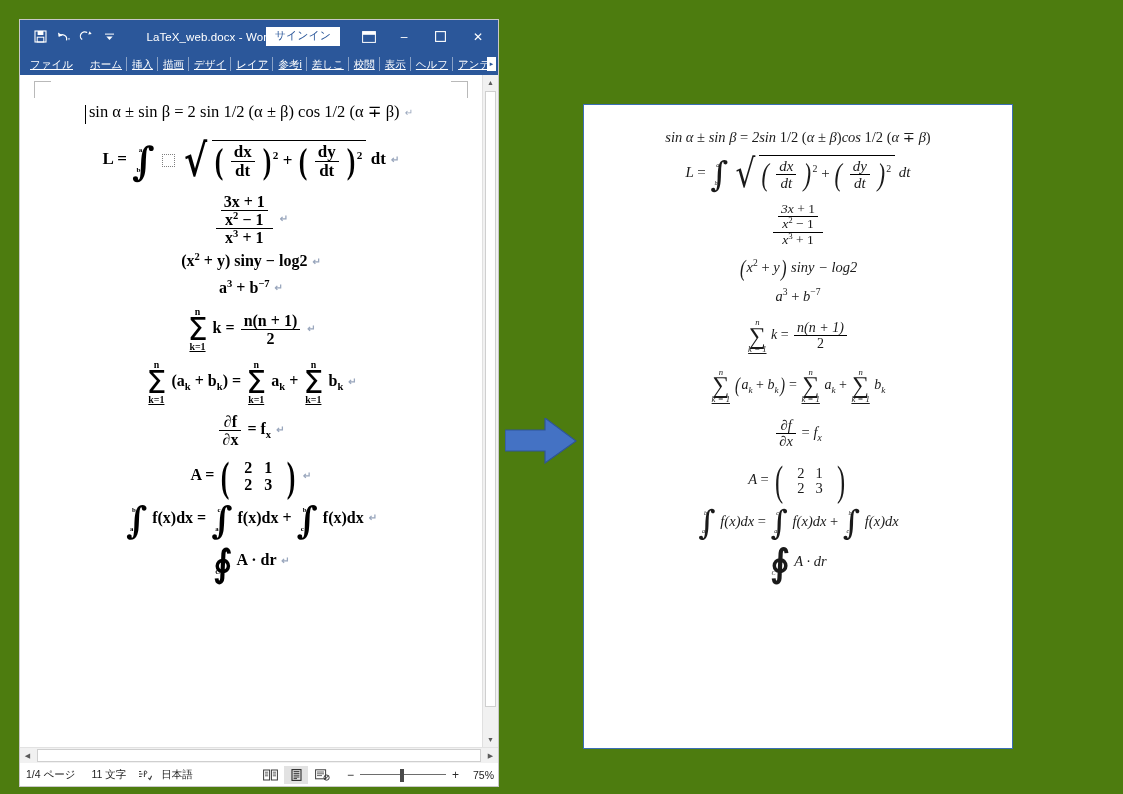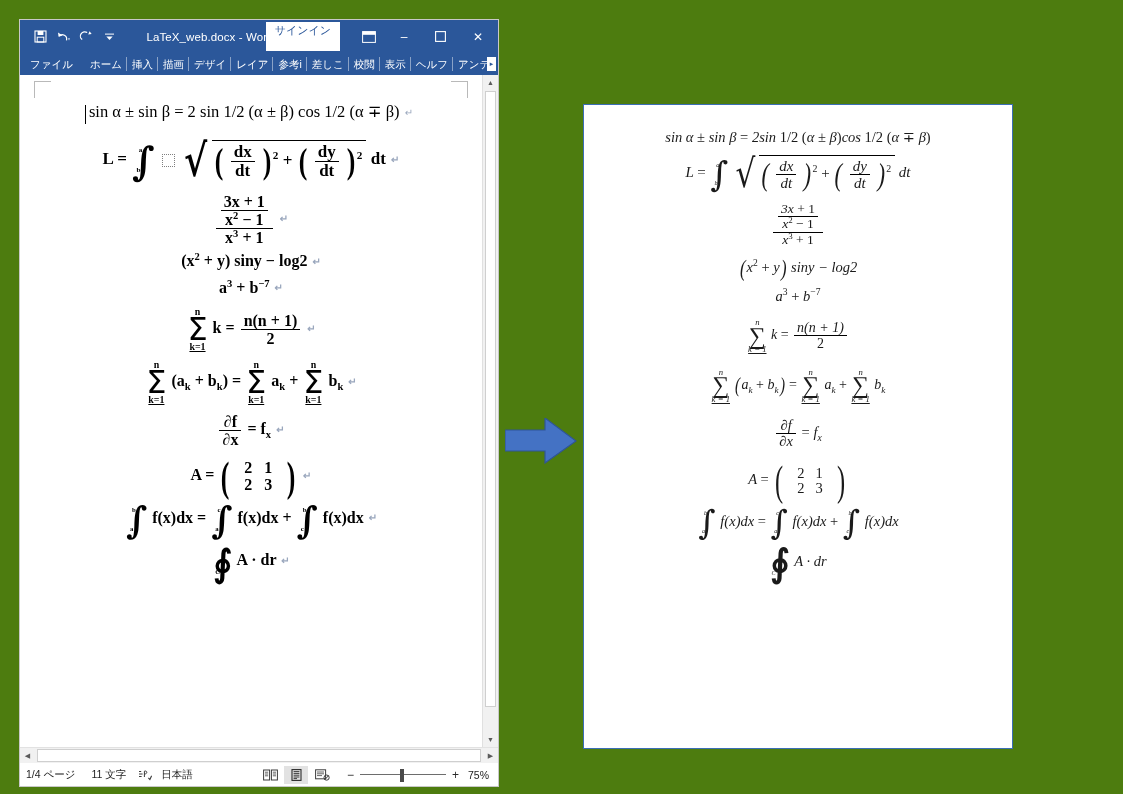--- a/index.html
+++ b/index.html
@@ -73,21 +73,21 @@
   .tb-right {
     margin-left: auto;
     display: flex;
     align-items: center;
     height: 100%;
   }
   .signin {
     background: #ffffff;
     color: #2b579a;
     font-size: 11px;
-    padding: 2px 9px 13px;
+    padding: 2px 9px 3px;
     margin-right: 12px;
     line-height: 1.25;
     white-space: nowrap;
   }
   .ribbon-display {
     width: 34px; height: 100%;
     display: flex; align-items: center; justify-content: center;
   }
   .win-btn {
     width: 36px; height: 100%;
@@ -107,20 +107,21 @@
     font-size: 10.5px;
     position: relative;
     padding-left: 8px;
   }
   .tab {
     padding: 0 5px;
     height: 16px;
     line-height: 16px;
     white-space: nowrap;
     position: relative;
+    text-decoration: underline;
   }
   .tab.sep::after {
     content: "";
     position: absolute;
     right: 0; top: 1px;
     width: 1px; height: 14px;
     background: rgba(255,255,255,.45);
   }
   .tab.first { padding-left: 2px; padding-right: 12px; }
   .tab-assist {
@@ -411,21 +412,21 @@
   .zoom-tick {
     position: absolute; left: 50%; top: 3px;
     width: 1px; height: 8px; background: #6d6d6d;
   }
   .zoom-thumb {
     position: absolute;
     left: 40px; top: 1px;
     width: 4px; height: 13px;
     background: #4a4a4a;
   }
-  .zoom-pct { font-size: 10.5px; min-width: 26px; text-align: left; }
+  .zoom-pct { font-size: 10.5px; min-width: 26px; text-align: right; }
 
   
   #arrow {
     position: absolute;
     left: 505px;
     top: 418px;
     width: 72px;
     height: 46px;
   }
 

